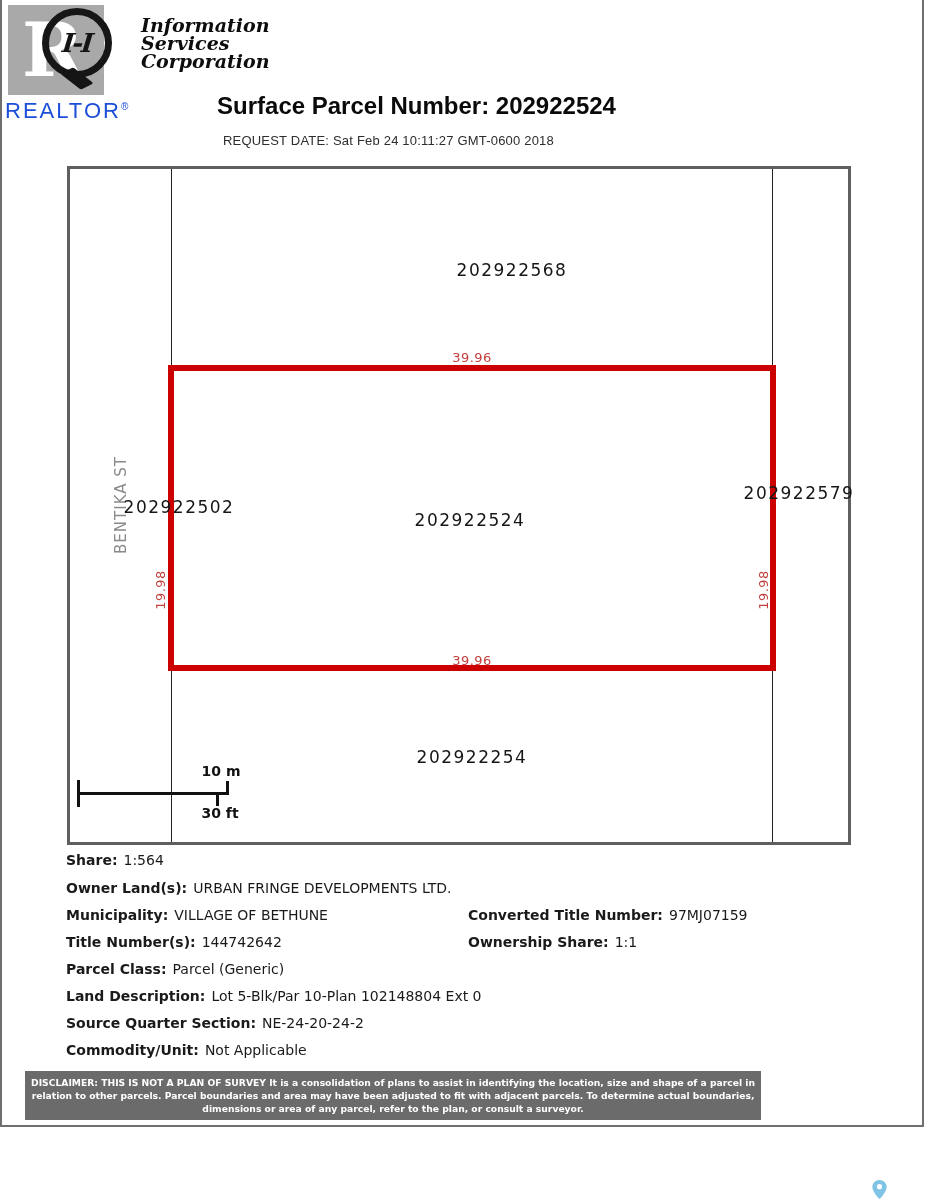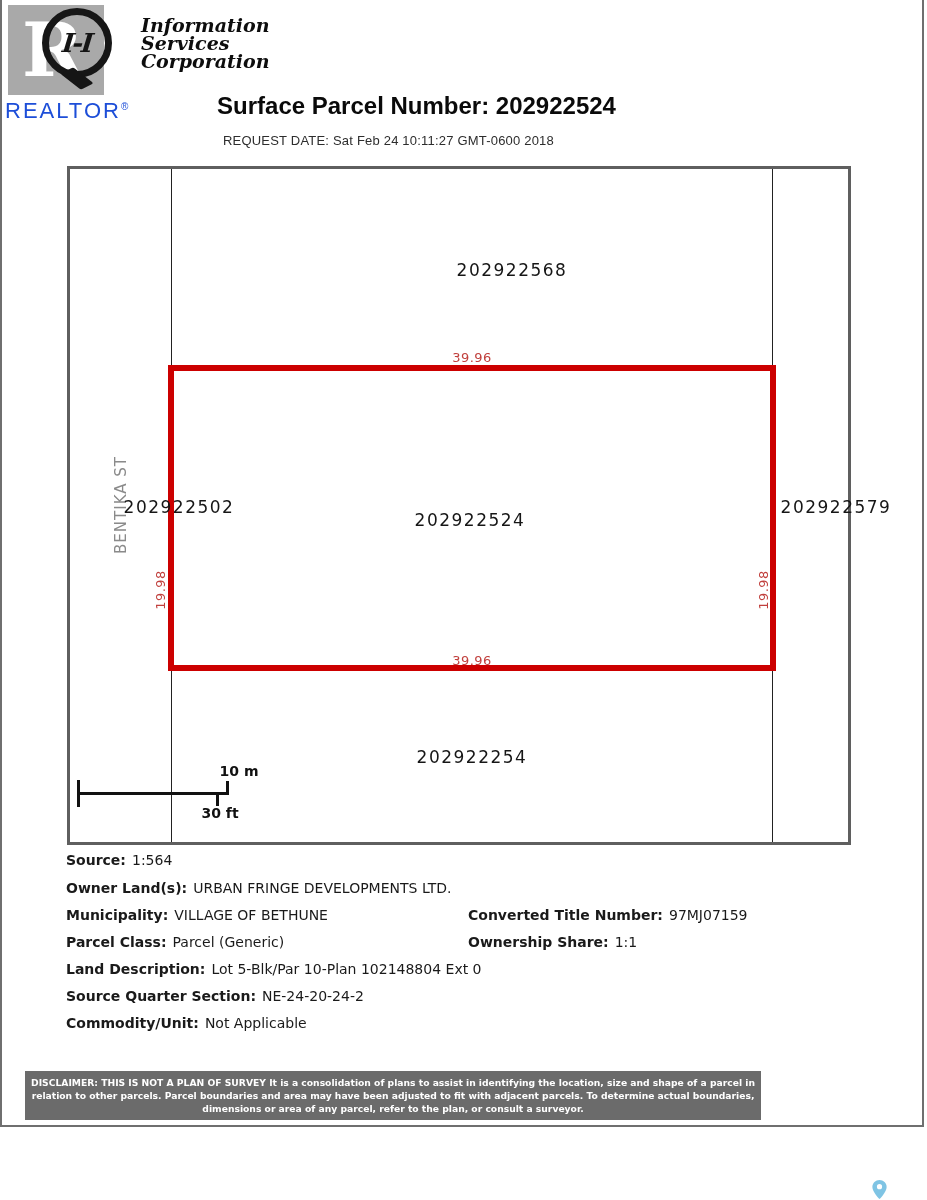--- a/index.html
+++ b/index.html
@@ -83,43 +83,44 @@
 <div class="abs map-box">
   <div class="abs vline" style="left:101px;"></div>
   <div class="abs vline" style="left:702px;"></div>
   <div class="abs red-rect"></div>
 
   <div class="abs street-label" style="left:51px;top:336px;">BENTIKA ST</div>
 
   <div class="abs parcel-label" style="left:402px;top:101px;margin-left:40px;">202922568</div>
   <div class="abs parcel-label" style="left:109px;top:338px;">202922502</div>
   <div class="abs parcel-label" style="left:400px;top:351px;">202922524</div>
-  <div class="abs parcel-label" style="left:729px;top:338px;margin-left:37px;">202922579</div>
+  <div class="abs parcel-label" style="left:729px;top:324px;">202922579</div>
   <div class="abs parcel-label" style="left:402px;top:588px;">202922254</div>
 
   <div class="abs dim-label" style="left:402px;top:188px;">39.96</div>
   <div class="abs dim-label" style="left:402px;top:491px;">39.96</div>
   <div class="abs dim-label vert" style="left:90px;top:421px;">19.98</div>
   <div class="abs dim-label vert" style="left:693px;top:421px;">19.98</div>
 
   <div class="abs sb" style="left:7px;top:623px;width:152px;height:3px;"></div>
   <div class="abs sb" style="left:7px;top:611px;width:3px;height:27px;"></div>
   <div class="abs sb" style="left:156px;top:612px;width:3px;height:14px;"></div>
   <div class="abs sb" style="left:146px;top:623px;width:3px;height:14px;"></div>
-  <div class="abs sb-label" style="left:169px;top:602px;">10 m</div>
+  <div class="abs sb-label" style="left:151px;top:602px;">10 m</div>
   <div class="abs sb-label" style="left:150px;top:644px;">30 ft</div>
 </div>
 
 <div class="abs details" style="left:66px;top:852px;">
-  <span class="lbl">Source:</span><span>1:564</span>
+  <span class="lbl">Share:</span><span>1:564</span>
 </div>
 
 <div class="abs details" style="left:66px;top:878px;">
   <div class="drow"><span class="lbl">Owner Land(s):</span><span>URBAN FRINGE DEVELOPMENTS LTD.</span></div>
   <div class="drow"><span class="lbl">Municipality:</span><span>VILLAGE OF BETHUNE</span></div>
+  <div class="drow"><span class="lbl">Title Number(s):</span><span>144742642</span></div>
   <div class="drow"><span class="lbl">Parcel Class:</span><span>Parcel (Generic)</span></div>
   <div class="drow"><span class="lbl">Land Description:</span><span>Lot 5-Blk/Par 10-Plan 102148804 Ext 0</span></div>
   <div class="drow"><span class="lbl">Source Quarter Section:</span><span>NE-24-20-24-2</span></div>
   <div class="drow"><span class="lbl">Commodity/Unit:</span><span>Not Applicable</span></div>
 </div>
 
 <div class="abs details" style="left:468px;top:905px;">
   <div class="drow"><span class="lbl">Converted Title Number:</span><span>97MJ07159</span></div>
   <div class="drow"><span class="lbl">Ownership Share:</span><span>1:1</span></div>
 </div>

